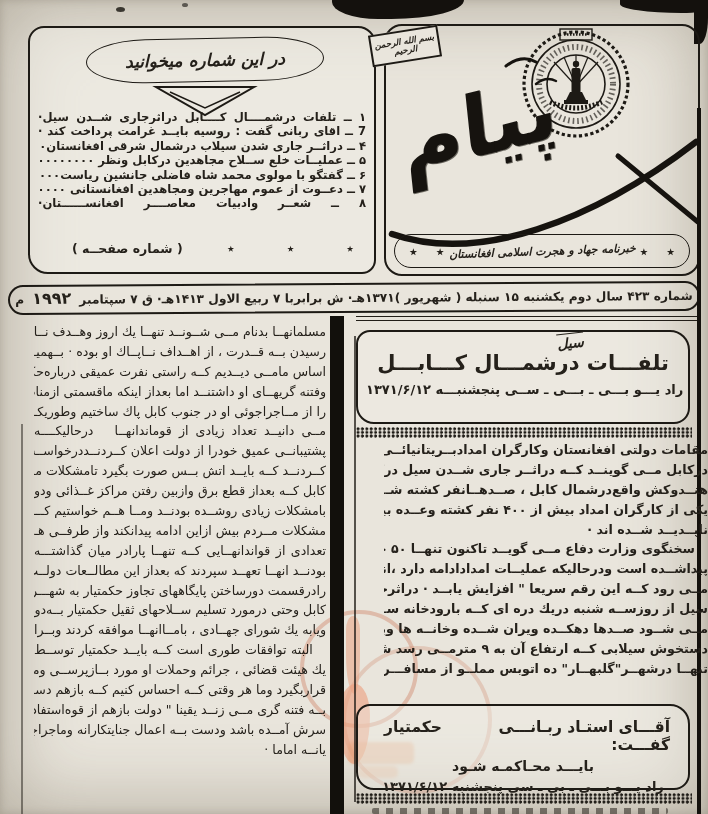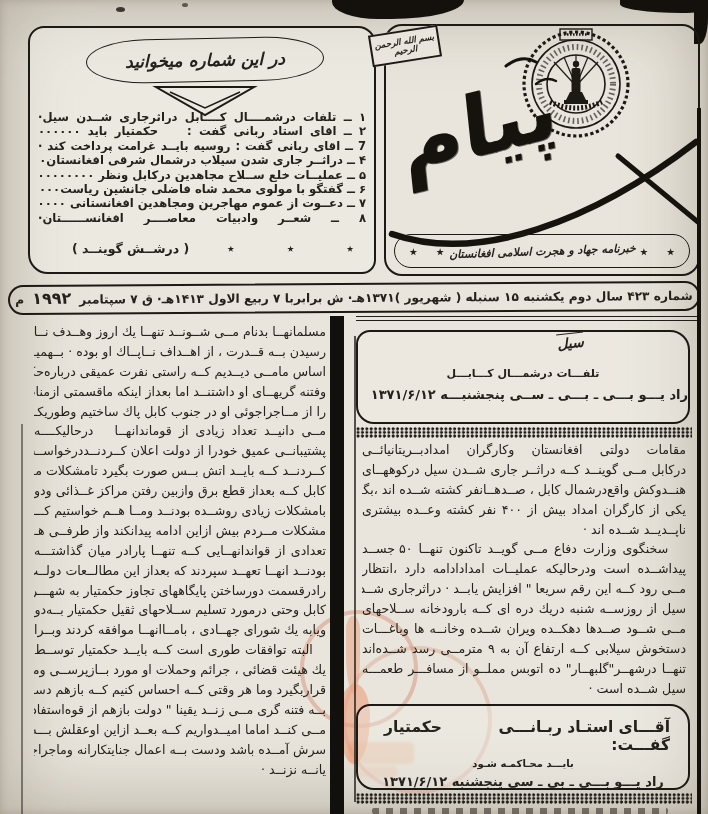--- a/index.html
+++ b/index.html
@@ -65,35 +65,35 @@
     display:flex;direction:rtl;align-items:center;justify-content:center;gap:8px;transform:rotate(-.35deg);}
   .issue-text{font-size:12.2px;font-weight:bold;white-space:nowrap;}
   .issue-year{font-size:16px;font-weight:bold;letter-spacing:2px;position:relative;top:-2px;}
   .issue-era{font-size:12.2px;font-weight:bold;}
 
   
   .tline{direction:rtl;text-align:justify;text-align-last:justify;white-space:nowrap;overflow:hidden;}
   .tline.short{text-align-last:right;}
   .left-col{left:34px;top:322px;width:292px;}
   .left-col .tline{font-size:12.6px;height:19.9px;line-height:19.9px;}
-  .right-col-text{left:362px;top:440px;width:324px;}
+  .right-col-text{left:384px;top:440px;width:324px;font-weight:bold;}
   .right-col-text .tline{font-size:12.6px;height:19.9px;line-height:19.9px;}
 
   
   .hbox{border:2.2px solid #1d1a15;border-radius:14px 20px 16px 18px;background:rgba(240,237,229,.4);}
   .hbox1{left:356px;top:330px;width:334px;height:94px;}
   .annotation{position:absolute;right:104px;top:1px;font-size:14px;font-style:italic;font-weight:bold;
     transform:rotate(-6deg);border-top:1.5px solid #25211b;padding-top:1px;}
-  .h1-title{margin-top:35px;text-align:center;font-size:11px;font-weight:bold;letter-spacing:1px;}
-  .h1-sub{margin-top:7px;text-align:right;font-size:13px;font-weight:bold;}
+  .h1-title{margin-top:19px;text-align:center;font-size:21px;font-weight:bold;letter-spacing:1px;}
+  .h1-sub{margin-top:7px;text-align:left;font-size:13px;font-weight:bold;margin-left:8px;}
   .chainband{position:absolute;height:11px;background-image:radial-gradient(circle at 2px 1.8px,#1d1a15 1.15px,rgba(0,0,0,0) 1.8px);background-size:4.4px 3.6px;}
   .band1{left:356px;top:427px;width:336px;}
   .hbox2{left:356px;top:704px;width:334px;height:86px;}
   .h2-line1{display:flex;direction:rtl;justify-content:space-between;margin:12px 18px 0 26px;font-size:15.5px;font-weight:bold;}
-  .h2-line2{text-align:center;font-size:10px;font-weight:bold;margin-top:4px;}
+  .h2-line2{text-align:center;font-size:14px;font-weight:bold;margin-top:4px;}
   .h2-line3{text-align:center;font-size:13px;font-weight:bold;margin-top:5px;}
   .band2{left:356px;top:793px;width:336px;}
   .cut-line{left:372px;top:808px;width:296px;height:6px;overflow:hidden;border-radius:2px;
     background:repeating-linear-gradient(90deg,rgba(42,37,30,.55) 0 7px,rgba(0,0,0,0) 7px 14px);filter:blur(.4px);}
 </style>
 </head>
 <body>
 
 <div class="page">
 
@@ -111,35 +111,34 @@
   <div class="abs stamp-smudge2"></div>
 
   <div class="abs contents-box">
     <div class="oval-title">در این شماره میخوانید</div>
     <svg class="arrow-svg" width="114" height="36" viewBox="0 0 114 36">
       <polygon points="8,3 106,3 57,31" fill="none" stroke="#1d1a15" stroke-width="2"></polygon>
       <polyline points="22,8 57,24 92,8" fill="none" stroke="#1d1a15" stroke-width="1.5"></polyline>
     </svg>
     <div class="clist">
         <div class="tline">۱ ــ تلفات درشمــــال کــــابل دراثرجاری شــدن سیل·</div>
-        <div class="tline">۲ ــ اقای استاد ربانی گفت :&nbsp;&nbsp;&nbsp;&nbsp;حکمتیار باید ۰۰۰۰۰۰</div>
         <div class="tline">7 ــ اقای ربانی گفت : روسیه بایــد غرامت پرداخت کند ·</div>
         <div class="tline">۴ ــ دراثــر جاری شدن سیلاب درشمال شرقی افغانستان۰۰۰۰</div>
         <div class="tline">۵ ــ عملیــات خلع ســلاح مجاهدین درکابل ونظر ۰۰۰۰۰۰۰۰۰۰</div>
         <div class="tline">۶ ــ گفتگو با مولوی محمد شاه فاضلی جانشین ریاست۰۰۰۰۰</div>
         <div class="tline">۷ ــ دعــوت از عموم مهاجرین ومجاهدین افغانستانی ۰۰۰۰۰</div>
         <div class="tline">۸ ــ شعــر وادبیات معاصــــر افغانســــــتان·</div>
       </div>
     <div class="cfooter">
       <span class="stars">
           <span class="star short">٭</span>
           <span class="star short">٭</span>
           <span class="star short">٭</span>
         </span>
-      <span class="cfooter-text">( درشــش گوینــد )</span>
+      <span class="cfooter-text">( شماره صفحــه )</span>
     </div>
   </div>
 
   <div class="abs masthead-box">
     <div class="bismillah">بسم الله الرحمن الرحیم</div>
 
     <svg class="emblem" width="112" height="112" viewBox="0 0 112 112">
       <circle cx="56" cy="56" r="52" fill="none" stroke="#1d1a15" stroke-width="3.2" stroke-dasharray="3.2 2.6"></circle>
       <circle cx="56" cy="56" r="44" fill="none" stroke="#1d1a15" stroke-width="1.6"></circle>
       <circle cx="56" cy="56" r="37" fill="none" stroke="#1d1a15" stroke-width="6" stroke-dasharray="1.6 3" opacity=".65"></circle>
@@ -210,23 +209,22 @@
       <div class="tline">مشکلات مــردم بیش ازاین ادامه پیدانکند واز طرفــی هـــم</div>
       <div class="tline">تعدادی از قواندانهــایی کــه تنهــا پارادر میان گذاشتـــه</div>
       <div class="tline">بودنــد انهــا تعهــد سپردند که بعداز این مطالــعات دولــت</div>
       <div class="tline">رادرقسمت دورساختن پایگاههای تجاوز حکمتیار به شهـــر</div>
       <div class="tline">کابل وحتی درمورد تسلیم ســلاحهای ثقیل حکمتیار بــه‌دولت</div>
       <div class="tline">ویابه یك شورای جهــادی ، بامــاانهــا موافقه کردند وبــراین</div>
       <div class="tline">&nbsp;&nbsp;&nbsp;البته توافقات طوری است کــه بایــد حکمتیار توســط</div>
       <div class="tline">یك هیئت قضائی ، جرائم وحملات او مورد بــازپرســی ومحاکمه</div>
       <div class="tline">قراربگیرد وما هر وقتی کــه احساس کنیم کــه بازهم دســت</div>
       <div class="tline">بــه فتنه گری مــی زنــد یقینا " دولت بازهم از قوه‌استفاده</div>
-      <div class="tline">مــی کنــد اماما امیــدواریم کــه بعــد ازاین اوعقلش بـــه</div>
       <div class="tline">سرش آمــده باشد ودست بــه اعمال جنایتکارانه وماجراجو</div>
-      <div class="tline short">یانــه نزنــد ·</div>
+      <div class="tline short">یانــه اماما ·</div>
     </div>
 
   <div class="abs hbox hbox1">
     <div class="annotation">سیل</div>
     <div class="h1-title">تلفـــات درشمـــال کـــابـــل</div>
     <div class="h1-sub">راد یـــو بـــی ـ بـــی ـ ســی پنجشنبـــه ۱۳۷۱/۶/۱۲</div>
   </div>
   <div class="chainband band1"></div>
 
   <div class="abs right-col-text">
@@ -235,21 +233,20 @@
       <div class="tline">هنــدوکش واقع‌درشمال کابل ، صــدهــانفر کشته شــده اند ،بگفته</div>
       <div class="tline">یکی از کارگران امداد بیش از ۴۰۰ نفر کشته وعــده بیشتری</div>
       <div class="tline short">ناپــدیــد شــده اند ·</div>
       <div class="tline">&nbsp;&nbsp;&nbsp;سخنگوی وزارت دفاع مــی گویــد تاکنون تنهــا ۵۰ جســد</div>
       <div class="tline">پیداشــده است ودرحالیکه عملیــات امدادادامه دارد ،انتظار</div>
       <div class="tline">مــی رود کــه این رقم سریعا " افزایش یابــد · دراثرجاری شــدن</div>
       <div class="tline">سیل از روزســه شنبه دریك دره ای کــه بارودخانه ســلاحهای</div>
       <div class="tline">مــی شــود صــدها دهکــده ویران شــده وخانــه ها وباغـــات</div>
       <div class="tline">دستخوش سیلابی کــه ارتفاع آن به ۹ مترمــی رسد شــده‌اند</div>
       <div class="tline">تنهــا درشهــر"گلبهــار" ده اتوبس مملــو از مسافـــر طعمـــه</div>
-      <div class="tline short">سیل شــده است ·</div>
     </div>
 
   <div class="abs hbox hbox2">
     <div class="h2-line1">
       <span>آقـــای استـاد ربـانـــی گفـــت:</span>
       <span>حکمتیار</span>
     </div>
     <div class="h2-line2">بایـــد محـاکمـه شـود</div>
     <div class="h2-line3">راد یـــو بـــی ـ بی ـ سی پنجشنبه ۱۳۷۱/۶/۱۲</div>
   </div>

